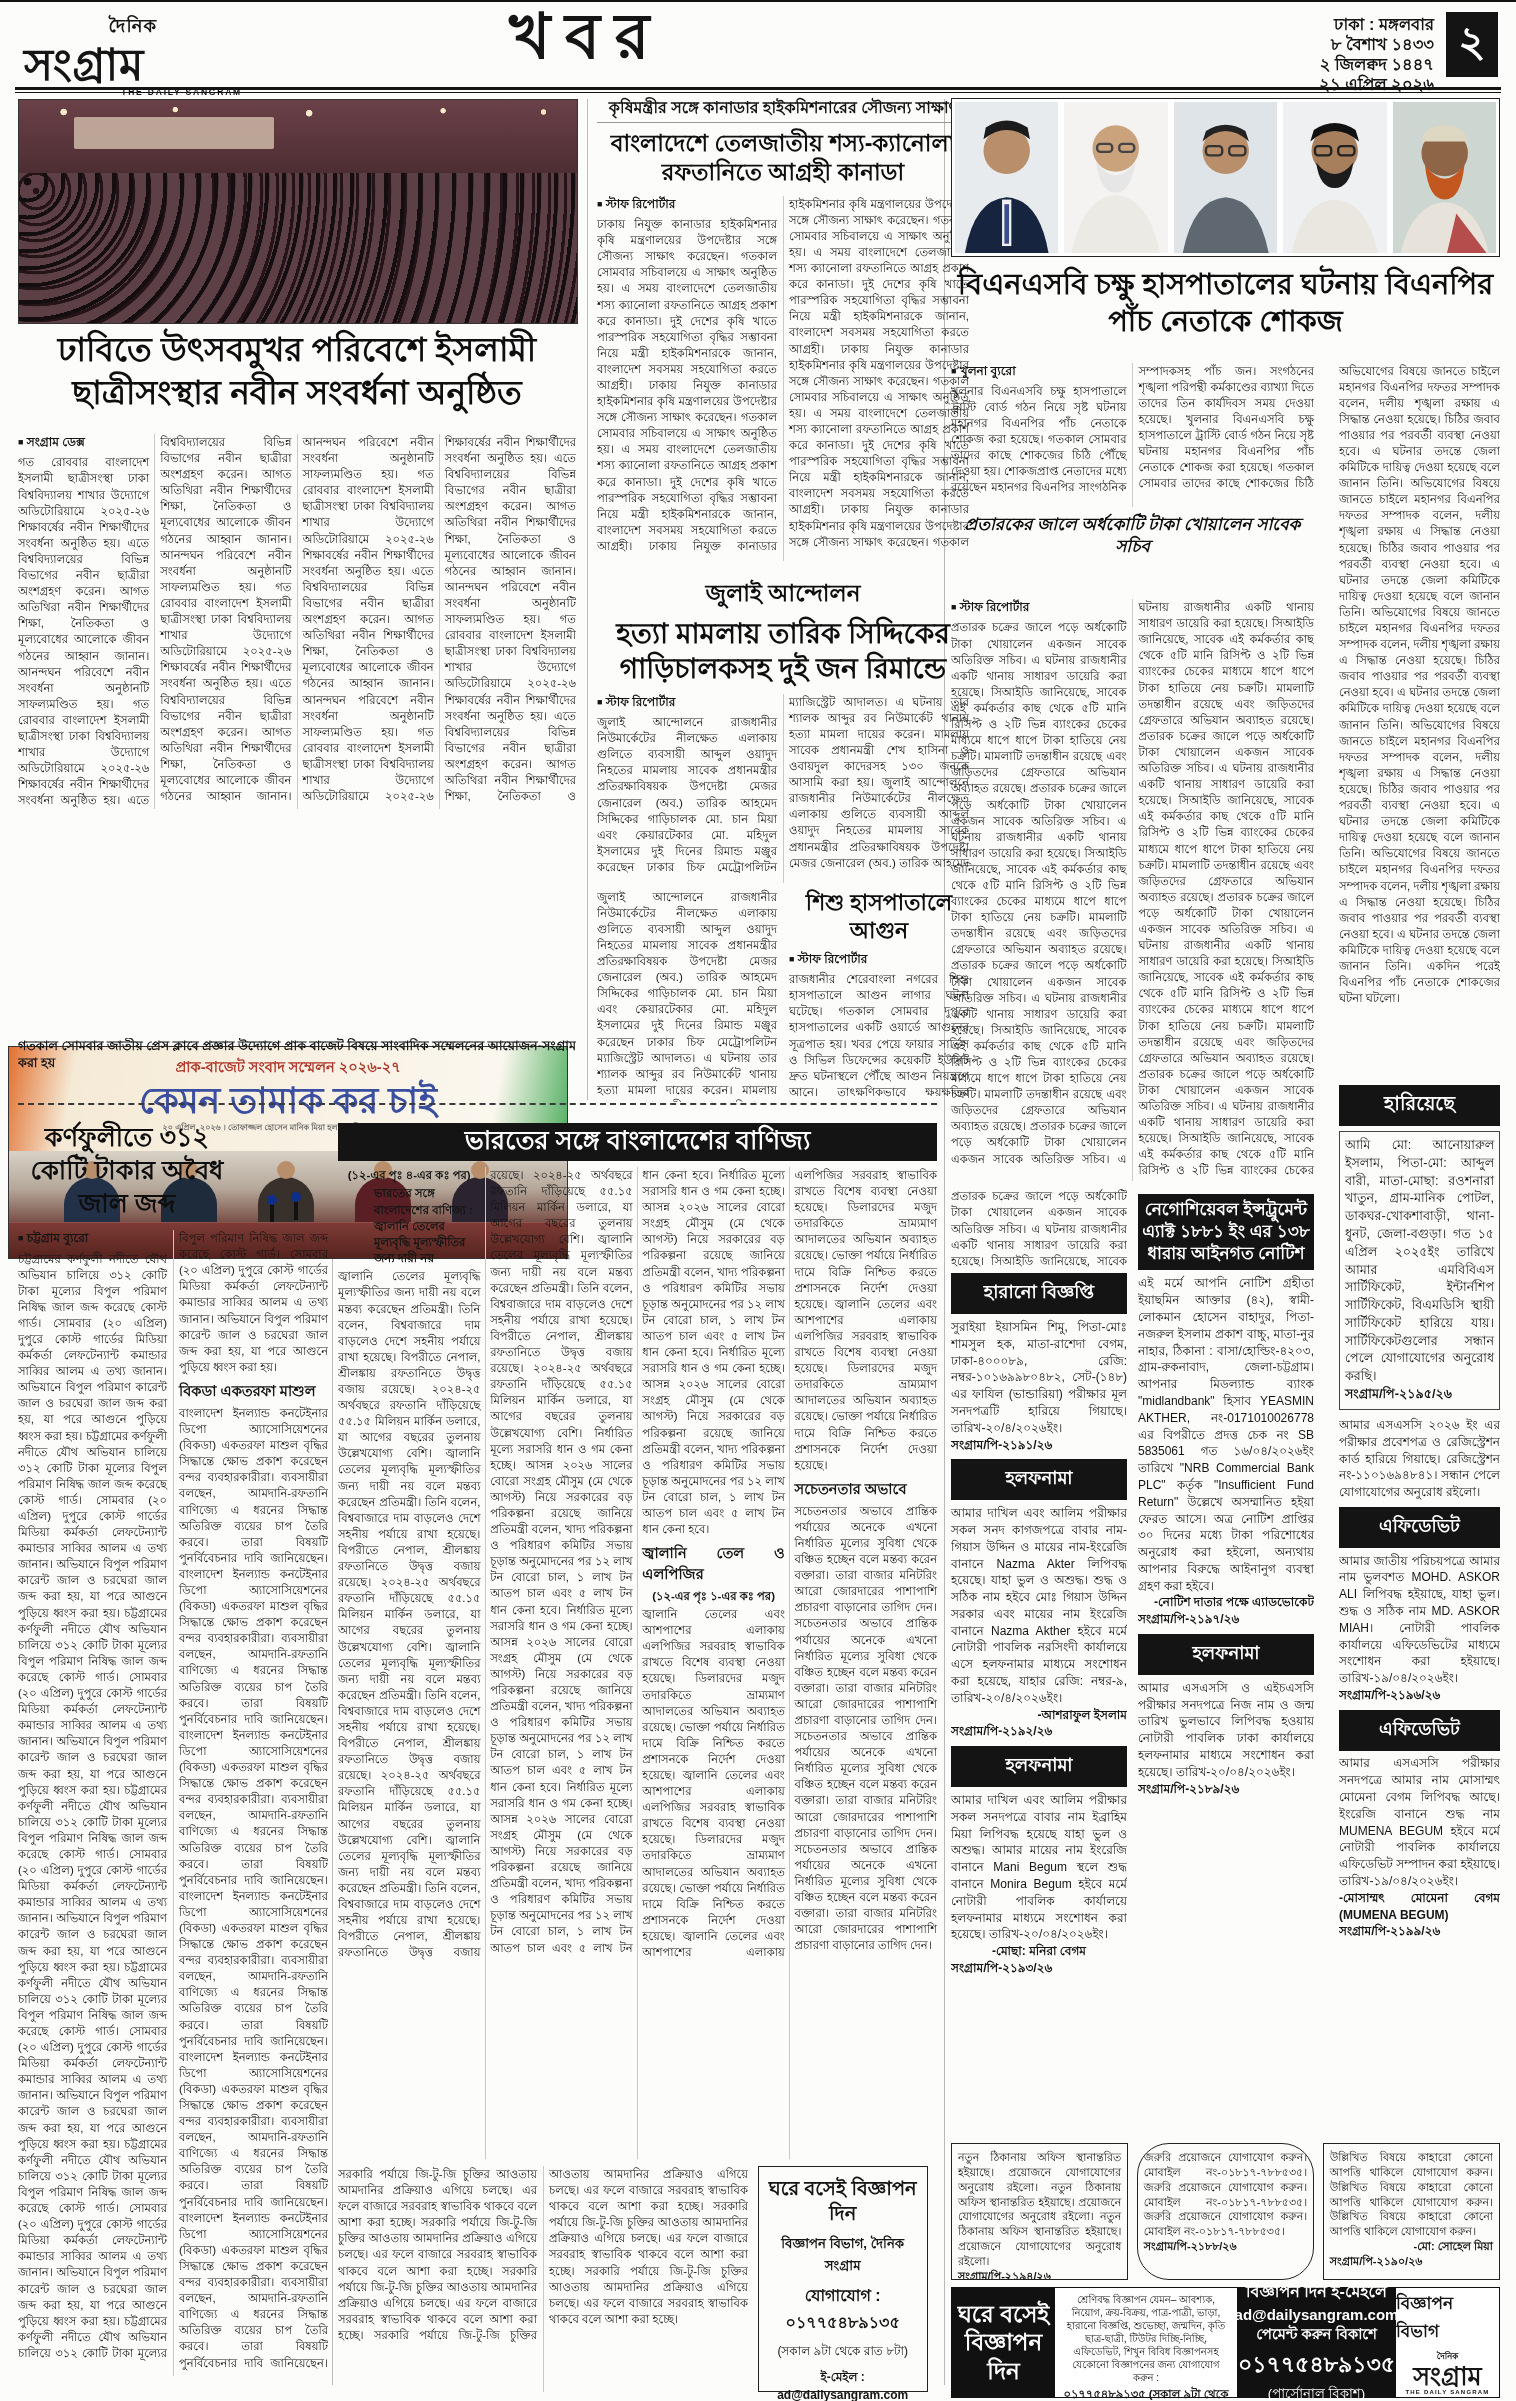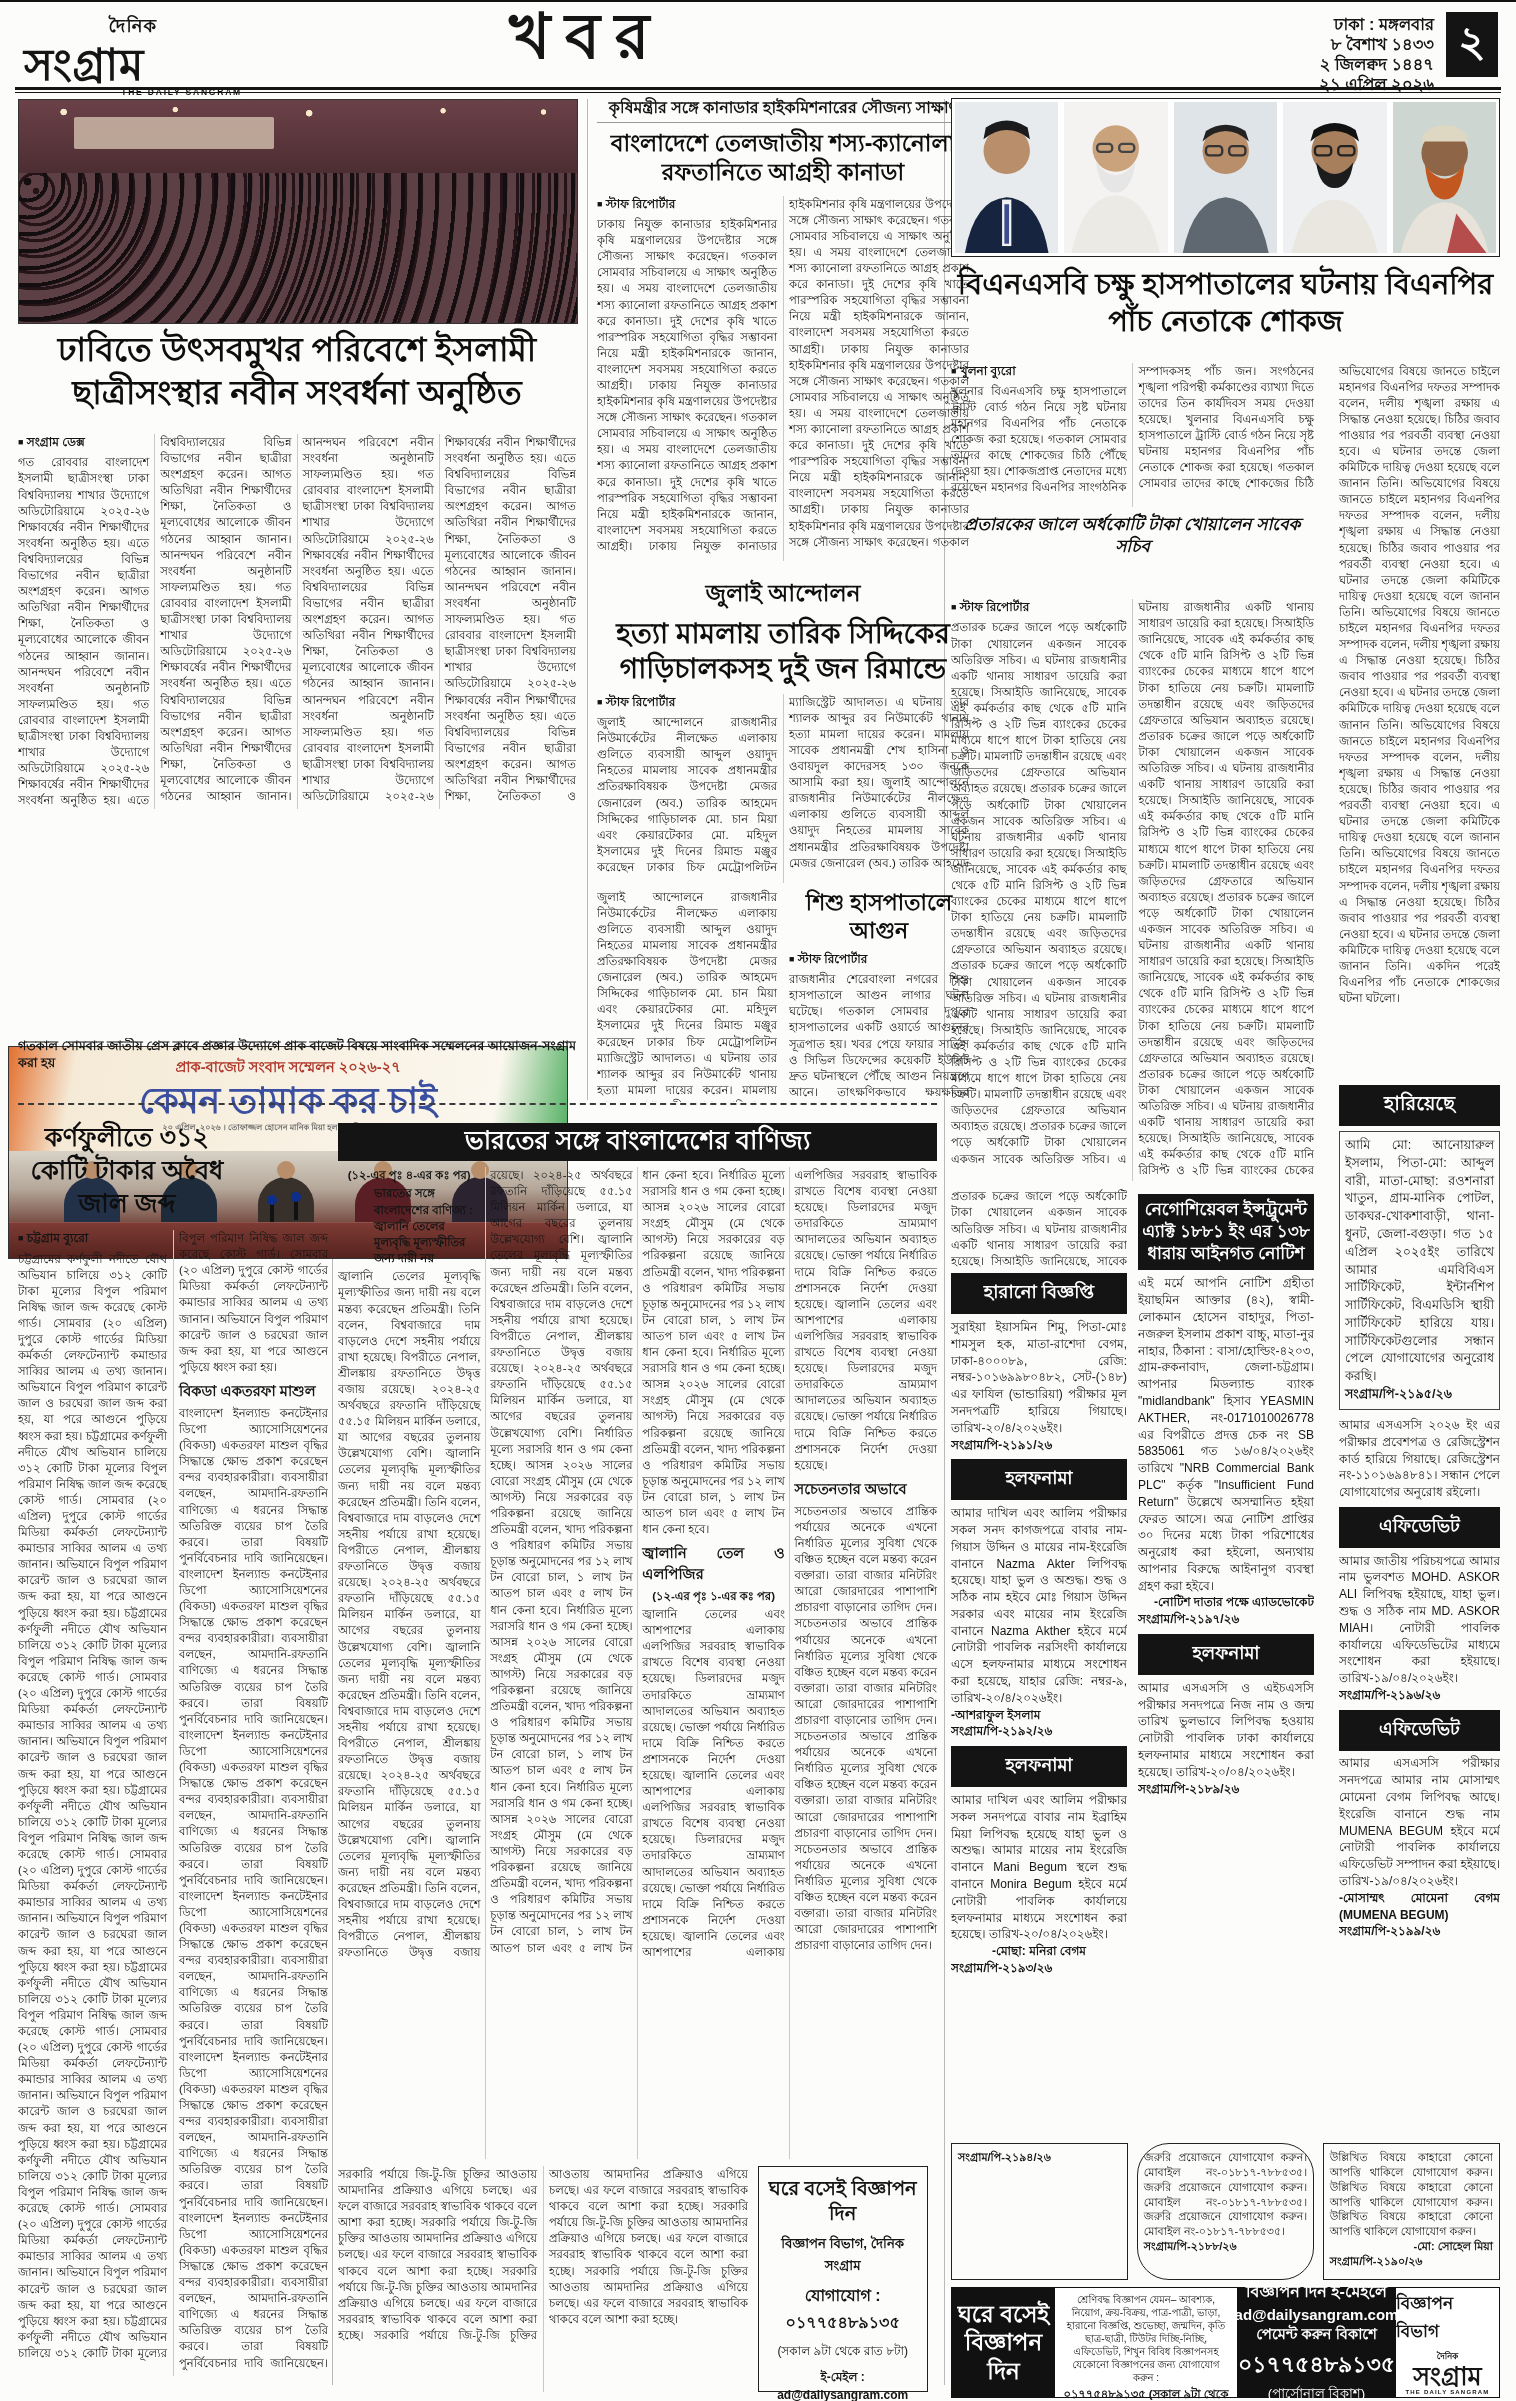--- a/index.html
+++ b/index.html
@@ -234,21 +234,21 @@
           <div style="width:176px;overflow:hidden;">
             <div class="bt" style="height:79px;"><span>প্রতারক চক্রের জালে পড়ে অর্ধকোটি টাকা খোয়ালেন একজন সাবেক অতিরিক্ত সচিব। এ ঘটনায় রাজধানীর একটি থানায় সাধারণ ডায়েরি করা হয়েছে। সিআইডি জানিয়েছে, সাবেক এই কর্মকর্তার কাছ থেকে ৫টি মানি রিসিপ্ট ও ২টি ভিন্ন ব্যাংকের চেকের মাধ্যমে ধাপে ধাপে টাকা হাতিয়ে নেয় চক্রটি। মামলাটি তদন্তাধীন রয়েছে এবং জড়িতদের গ্রেফতারে অভিযান অব্যাহত রয়েছে।</span></div>
             <div class="black-hdr" style="font-size:18px;">হারানো বিজ্ঞপ্তি</div>
             <div class="bt" style="font-size:12px;">
               <span>সুরাইয়া ইয়াসমিন শিমু, পিতা-মোঃ শামসুল হক, মাতা-রাশেদা বেগম, ঢাকা-৪০০০৮৯, রেজি: নম্বর-১০১৬৯৯৮০৪৮২, সেট-(১৪৮) এর ফাযিল (ভান্ডারিয়া) পরীক্ষার মূল সনদপত্রটি হারিয়ে গিয়াছে। তারিখ-২০/৪/২০২৬ইং।</span>
               <div class="ad-sign">সংগ্রাম/পি-২১৯১/২৬</div>
             </div>
             <div class="black-hdr" style="font-size:18px;">হলফনামা</div>
             <div class="bt" style="font-size:12px;">
               <span>আমার দাখিল এবং আলিম পরীক্ষার সকল সনদ কাগজপত্রে বাবার নাম-গিয়াস উদ্দিন ও মায়ের নাম-ইংরেজি বানানে Nazma Akter লিপিবদ্ধ হয়েছে। যাহা ভুল ও অশুদ্ধ। শুদ্ধ ও সঠিক নাম হইবে মোঃ গিয়াস উদ্দিন সরকার এবং মায়ের নাম ইংরেজি বানানে Nazma Akther হইবে মর্মে নোটারী পাবলিক নরসিংদী কার্যালয়ে এসে হলফনামার মাধ্যমে সংশোধন করা হয়েছে, যাহার রেজি: নম্বর-৯, তারিখ-২০/৪/২০২৬ইং।</span>
-              <div style="text-align:left;font-weight:700;">-আশরাফুল ইসলাম</div>
+              <div style="text-align:right;font-weight:700;">-আশরাফুল ইসলাম</div>
               <div class="ad-sign">সংগ্রাম/পি-২১৯২/২৬</div>
             </div>
             <div class="black-hdr" style="font-size:18px;">হলফনামা</div>
             <div class="bt" style="font-size:12px;">
               <span>আমার দাখিল এবং আলিম পরীক্ষার সকল সনদপত্রে বাবার নাম ইব্রাহিম মিয়া লিপিবদ্ধ হয়েছে যাহা ভুল ও অশুদ্ধ। আমার মায়ের নাম ইংরেজি বানানে Mani Begum স্থলে শুদ্ধ বানানে Monira Begum হইবে মর্মে নোটারী পাবলিক কার্যালয়ে হলফনামার মাধ্যমে সংশোধন করা হয়েছে। তারিখ-২০/০৪/২০২৬ইং।</span>
               <div style="text-align:center;font-weight:700;">-মোছা: মনিরা বেগম</div>
               <div class="ad-sign">সংগ্রাম/পি-২১৯৩/২৬</div>
             </div>
           </div>
           <div style="width:176px;overflow:hidden;">
@@ -289,20 +289,21 @@
         <div class="bt" style="font-size:12px;">
           <span>আমার এসএসসি পরীক্ষার সনদপত্রে আমার নাম মোসাম্মৎ মোমেনা বেগম লিপিবদ্ধ আছে। ইংরেজি বানানে শুদ্ধ নাম MUMENA BEGUM হইবে মর্মে নোটারী পাবলিক কার্যালয়ে এফিডেভিট সম্পাদন করা হইয়াছে। তারিখ-১৯/০৪/২০২৬ইং।</span>
           <div style="font-weight:700;">-মোসাম্মৎ মোমেনা বেগম (MUMENA BEGUM)</div>
           <div class="ad-sign">সংগ্রাম/পি-২১৯৯/২৬</div>
         </div>
       </div>
     </div>
 
     <div style="display:flex;gap:8.5px;margin-top:8.5px;height:137px;">
       <div class="ad-box" style="flex:1;">
+        <span>নতুন ঠিকানায় অফিস স্থানান্তরিত হইয়াছে। প্রয়োজনে যোগাযোগের অনুরোধ রইলো। নতুন ঠিকানায় অফিস স্থানান্তরিত হইয়াছে। প্রয়োজনে যোগাযোগের অনুরোধ রইলো। নতুন ঠিকানায় অফিস স্থানান্তরিত হইয়াছে। প্রয়োজনে যোগাযোগের অনুরোধ রইলো।</span>
         <div class="ad-sign">সংগ্রাম/পি-২১৯৪/২৬</div>
       </div>
       <div class="ad-box" style="flex:1;border-radius:32px;">
         <span>জরুরি প্রয়োজনে যোগাযোগ করুন। মোবাইল নং-০১৮১৭-৭৮৮৫৩৫। জরুরি প্রয়োজনে যোগাযোগ করুন। মোবাইল নং-০১৮১৭-৭৮৮৫৩৫। জরুরি প্রয়োজনে যোগাযোগ করুন। মোবাইল নং-০১৮১৭-৭৮৮৫৩৫।</span>
         <div class="ad-sign">সংগ্রাম/পি-২১৮৮/২৬</div>
       </div>
       <div class="ad-box" style="flex:1;">
         <span>উল্লিখিত বিষয়ে কাহারো কোনো আপত্তি থাকিলে যোগাযোগ করুন। উল্লিখিত বিষয়ে কাহারো কোনো আপত্তি থাকিলে যোগাযোগ করুন। উল্লিখিত বিষয়ে কাহারো কোনো আপত্তি থাকিলে যোগাযোগ করুন।</span>
         <div style="text-align:right;font-weight:700;">-মো: সোহেল মিয়া</div>
         <div class="ad-sign">সংগ্রাম/পি-২১৯০/২৬</div>

